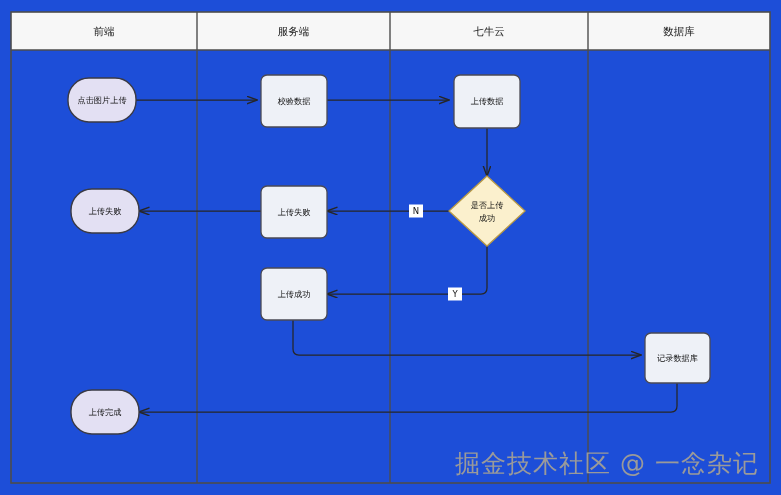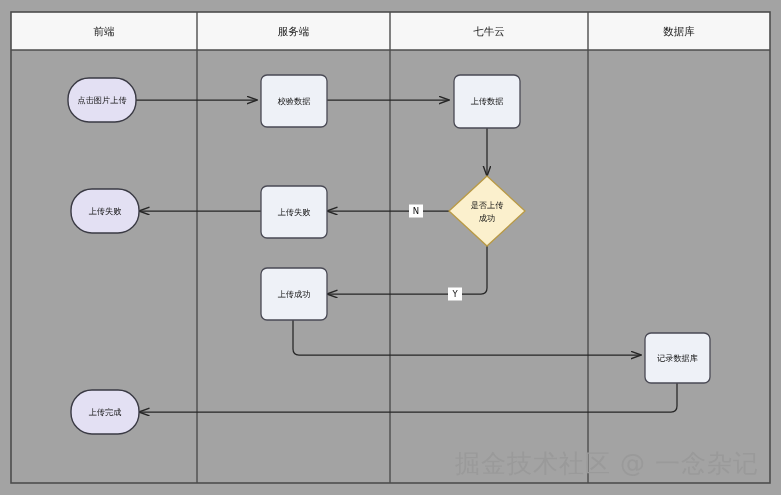--- a/index.html
+++ b/index.html
@@ -11,21 +11,21 @@
   body {
     width: 781px;
     height: 495px;
     overflow: hidden;
     font-family: "DejaVu Sans", "Liberation Sans", sans-serif;
   }
   #stage {
     position: relative;
     width: 781px;
     height: 495px;
-    background: #a3a3a3;
+    background: #1d4ed8;
   }
   #diagram-svg {
     position: absolute;
     left: 0;
     top: 0;
     width: 781px;
     height: 495px;
   }
   .lane-header-text {
     font-size: 10.5px;

